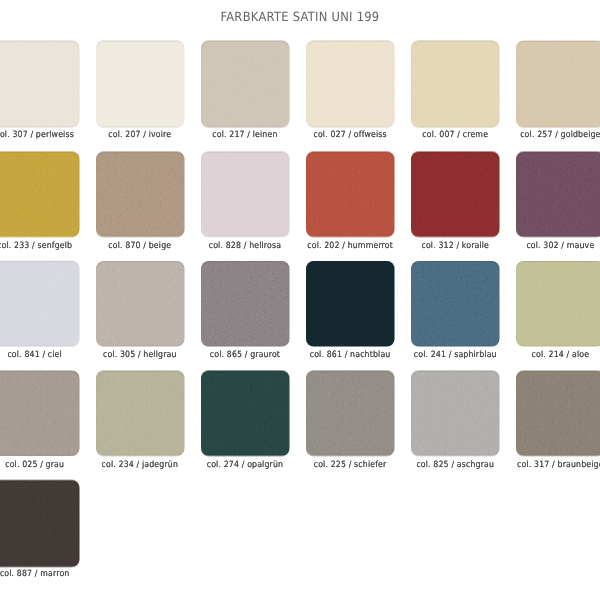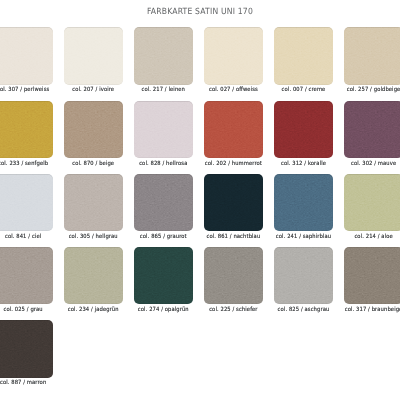--- a/index.html
+++ b/index.html
@@ -33,21 +33,21 @@
       <feComponentTransfer in="g">
         <feFuncR type="linear" slope="1.0" intercept="-0.01"></feFuncR>
         <feFuncG type="linear" slope="1.0" intercept="-0.01"></feFuncG>
         <feFuncB type="linear" slope="1.0" intercept="-0.01"></feFuncB>
       </feComponentTransfer>
     </filter>
   </defs>
 </svg>
 
 <div id="page" style="background: rgb(255, 255, 255);">
-  <div id="title" style="color: rgb(98, 100, 102);">FARBKARTE SATIN UNI 170</div>
+  <div id="title" style="color: rgb(98, 100, 102);">FARBKARTE SATIN UNI 199</div>
   <div id="grid">
       <div class="swatch" title="col. 307 / perlweiss" style="left: -6.4px; top: 27.4px; width: 59px; height: 57.2px; border-radius: 5px; background: rgb(235, 228, 218);">
         <div class="tex"></div>
         <div class="rim"></div>
       </div>
       <div class="label" style="left: -26.4px; top: 87.4px; width: 99px; color: rgb(77, 79, 81);">col. 307 / perlweiss</div>
       <div class="swatch" title="col. 207 / ivoire" style="left: 63.7px; top: 27.4px; width: 59px; height: 57.2px; border-radius: 5px; background: rgb(239, 235, 225);">
         <div class="tex"></div>
         <div class="rim"></div>
       </div>

